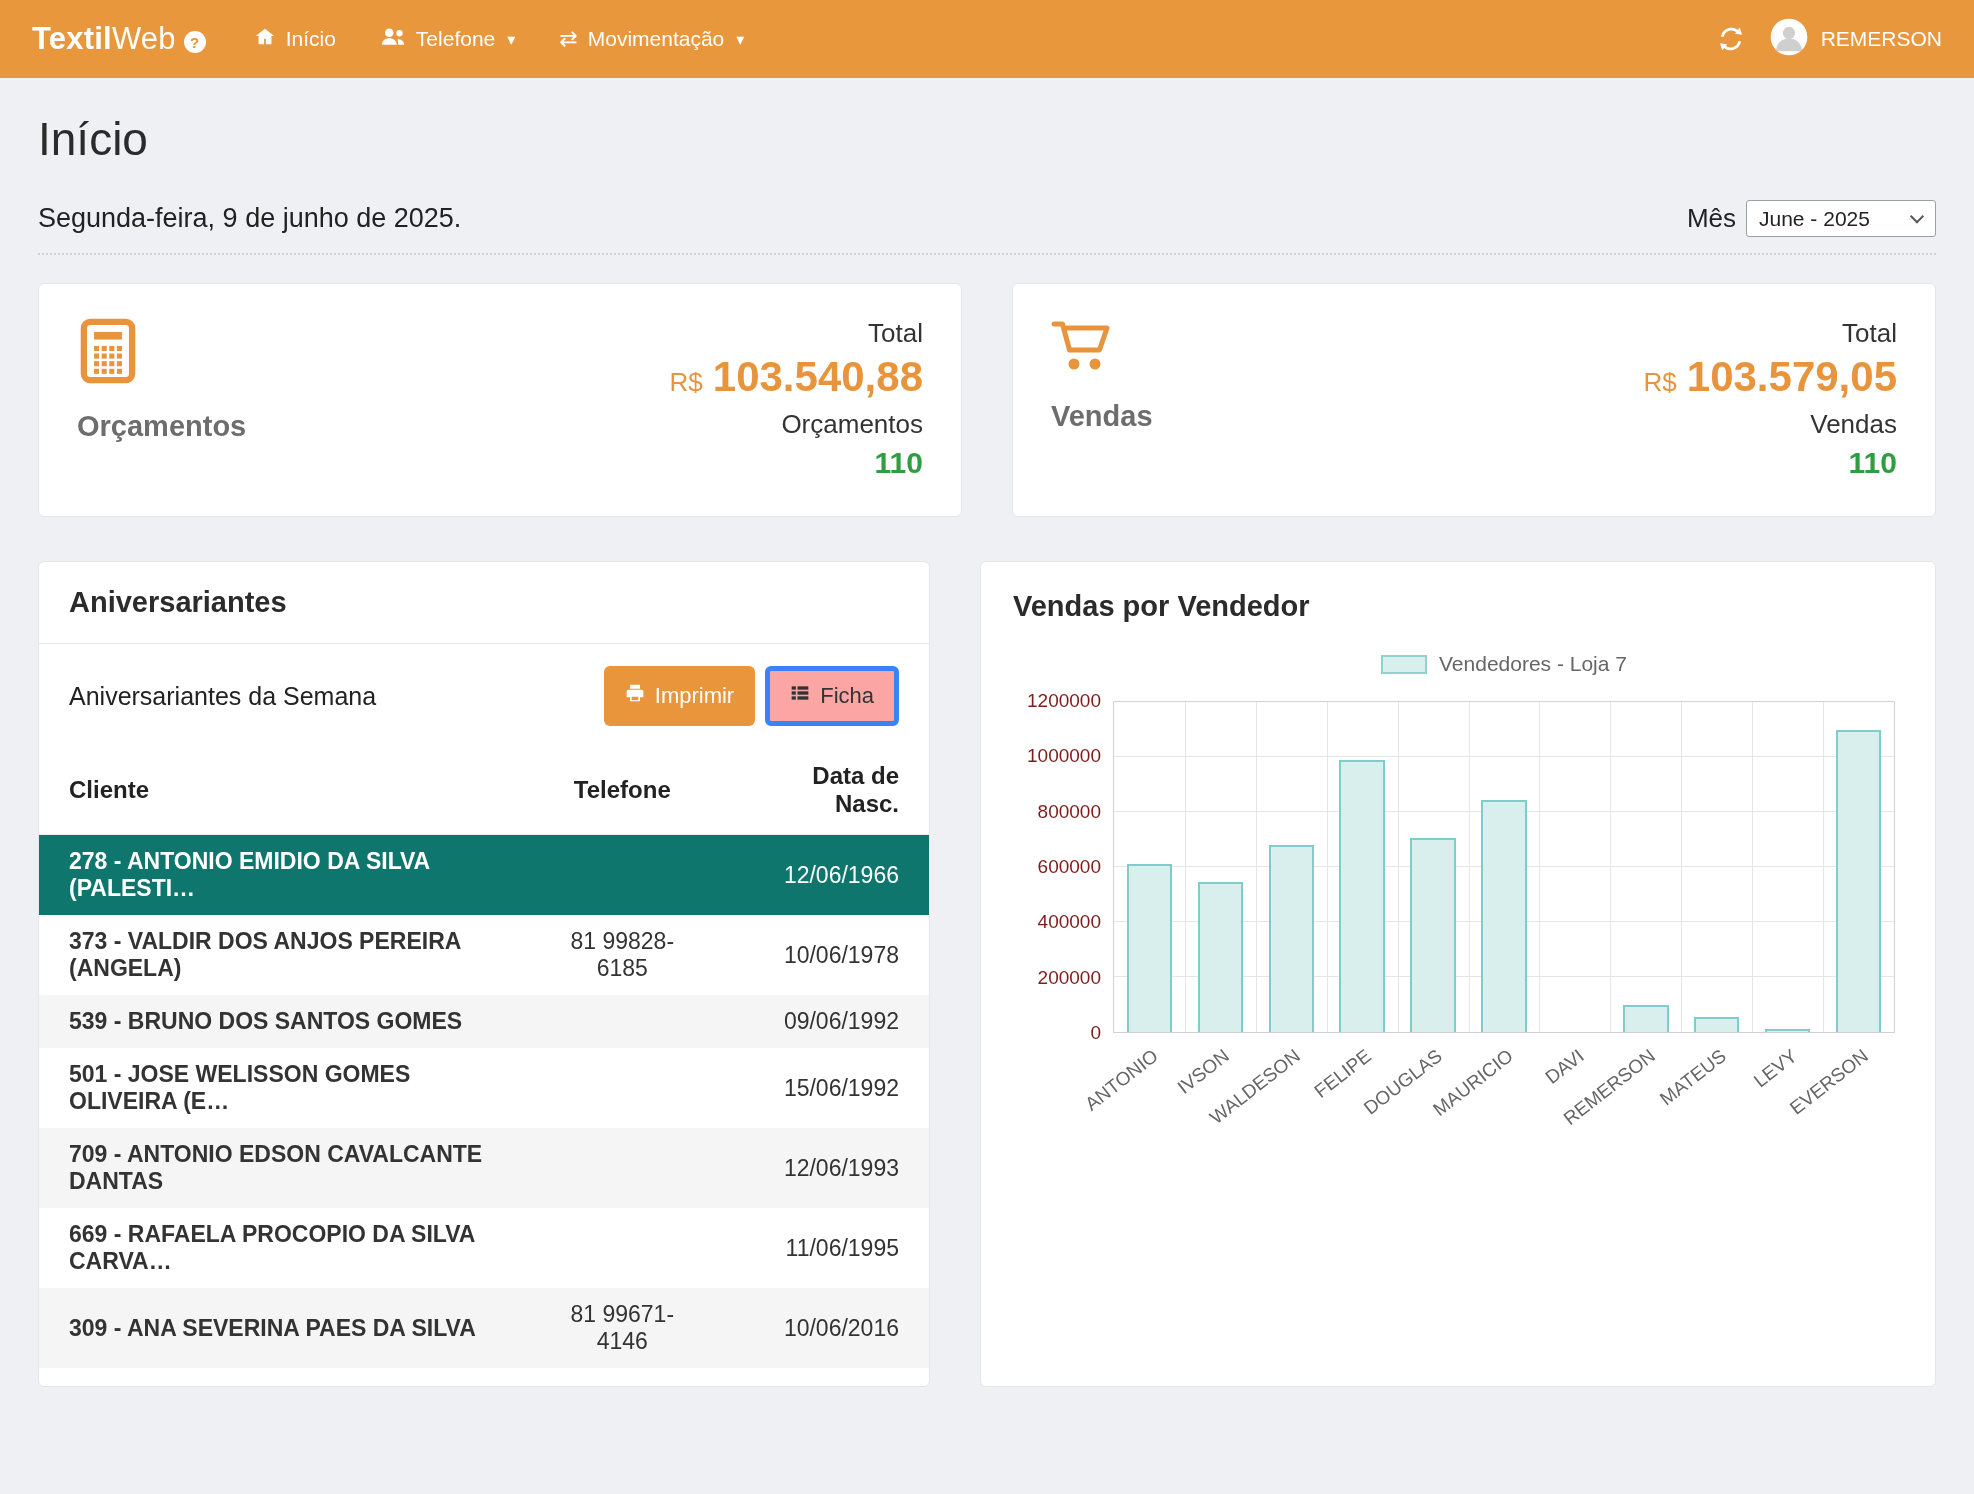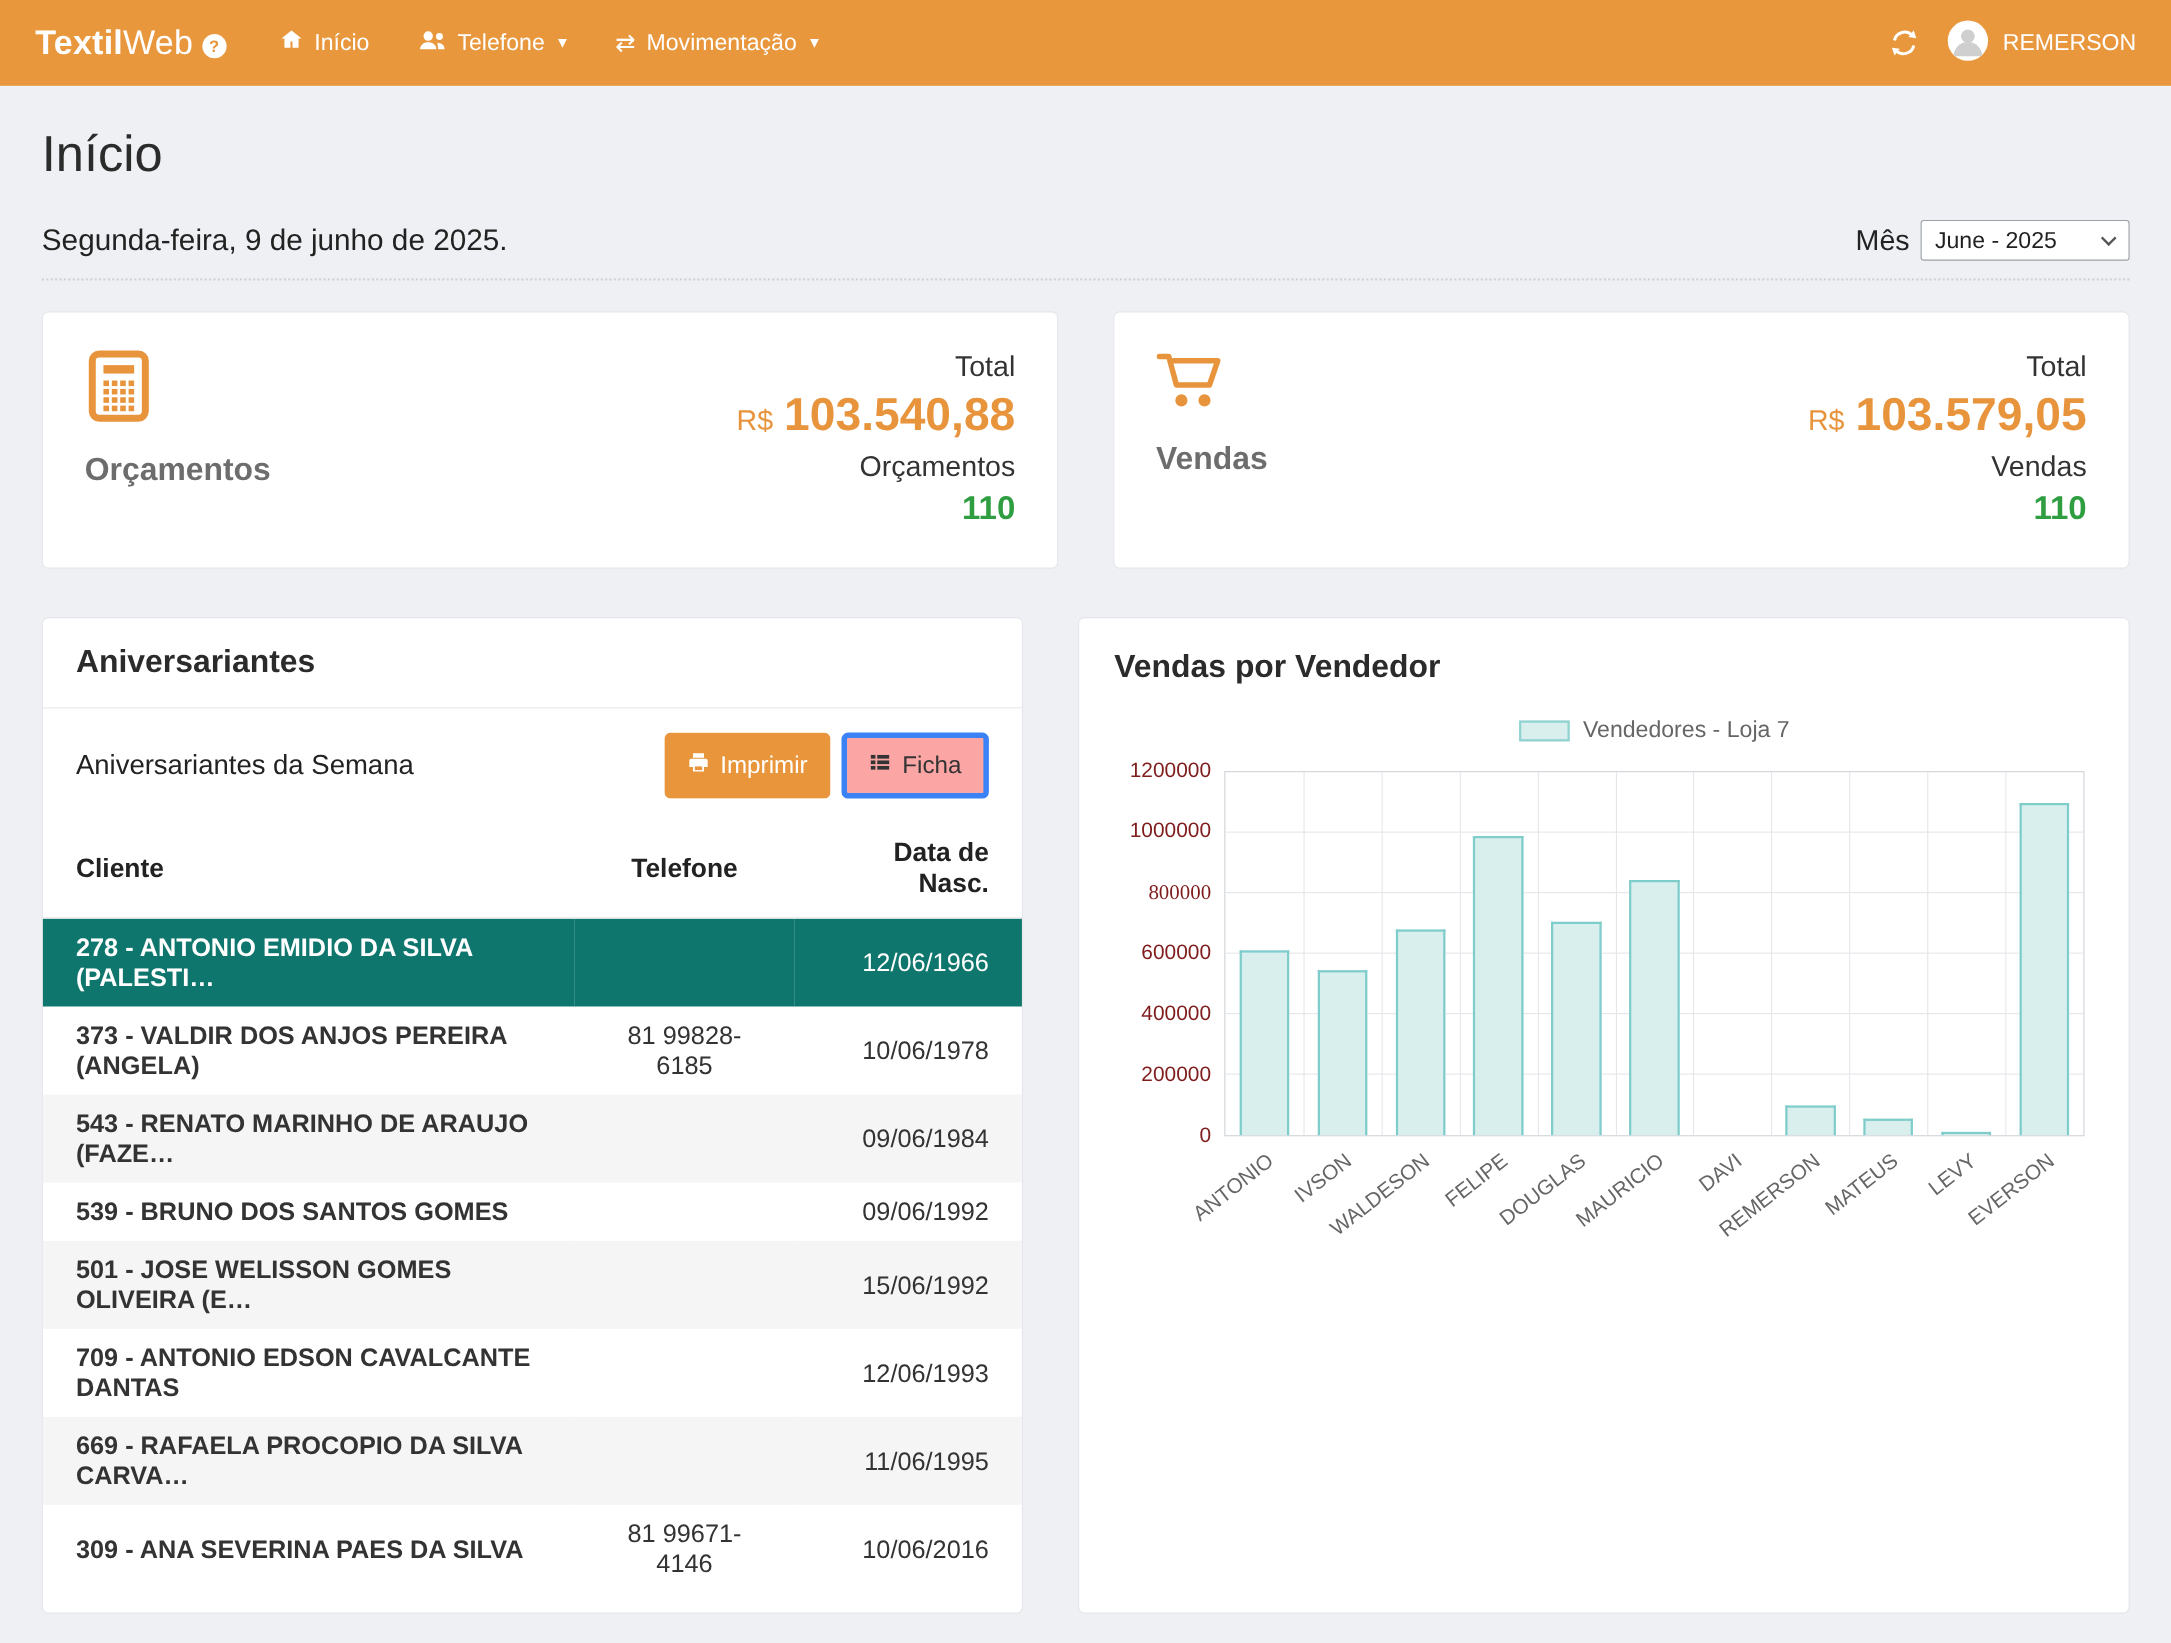--- a/index.html
+++ b/index.html
@@ -332,25 +332,20 @@
             <td class="client">278 - ANTONIO EMIDIO DA SILVA (PALESTI…</td>
             <td class="phone"></td>
             <td class="date">12/06/1966</td>
           </tr>
           <tr>
             <td class="client">373 - VALDIR DOS ANJOS PEREIRA (ANGELA)</td>
             <td class="phone">81 99828-6185</td>
             <td class="date">10/06/1978</td>
           </tr>
           <tr>
-            <td class="client">543 - RENATO MARINHO DE ARAUJO (FAZE…</td>
-            <td class="phone"></td>
-            <td class="date">09/06/1984</td>
-          </tr>
-          <tr>
             <td class="client">539 - BRUNO DOS SANTOS GOMES</td>
             <td class="phone"></td>
             <td class="date">09/06/1992</td>
           </tr>
           <tr>
             <td class="client">501 - JOSE WELISSON GOMES OLIVEIRA (E…</td>
             <td class="phone"></td>
             <td class="date">15/06/1992</td>
           </tr>
           <tr>
@@ -374,21 +369,21 @@
     </div>
 
     <div class="card chart-card">
       <div class="chart-title">Vendas por Vendedor</div>
       <div class="chart-wrap">
         <div class="chart-yaxis">
             <div class="ylabel" style="bottom: 0%;">0</div>
             <div class="ylabel" style="bottom: 16.6667%;">200000</div>
             <div class="ylabel" style="bottom: 33.3333%;">400000</div>
             <div class="ylabel" style="bottom: 50%;">600000</div>
-            <div class="ylabel" style="bottom: 66.6667%; font-family: Liberation Serif, serif;">800000</div>
+            <div class="ylabel" style="bottom: 66.6667%;">800000</div>
             <div class="ylabel" style="bottom: 83.3333%;">1000000</div>
             <div class="ylabel" style="bottom: 100%;">1200000</div>
           </div>
         <div class="chart-main">
           <div class="chart-legend">
             <span class="legend-box"></span>
             <span class="legend-label">Vendedores - Loja 7</span>
           </div>
           <div class="chart-plot">
               <div class="hgrid" style="bottom: 16.6667%;"></div>

